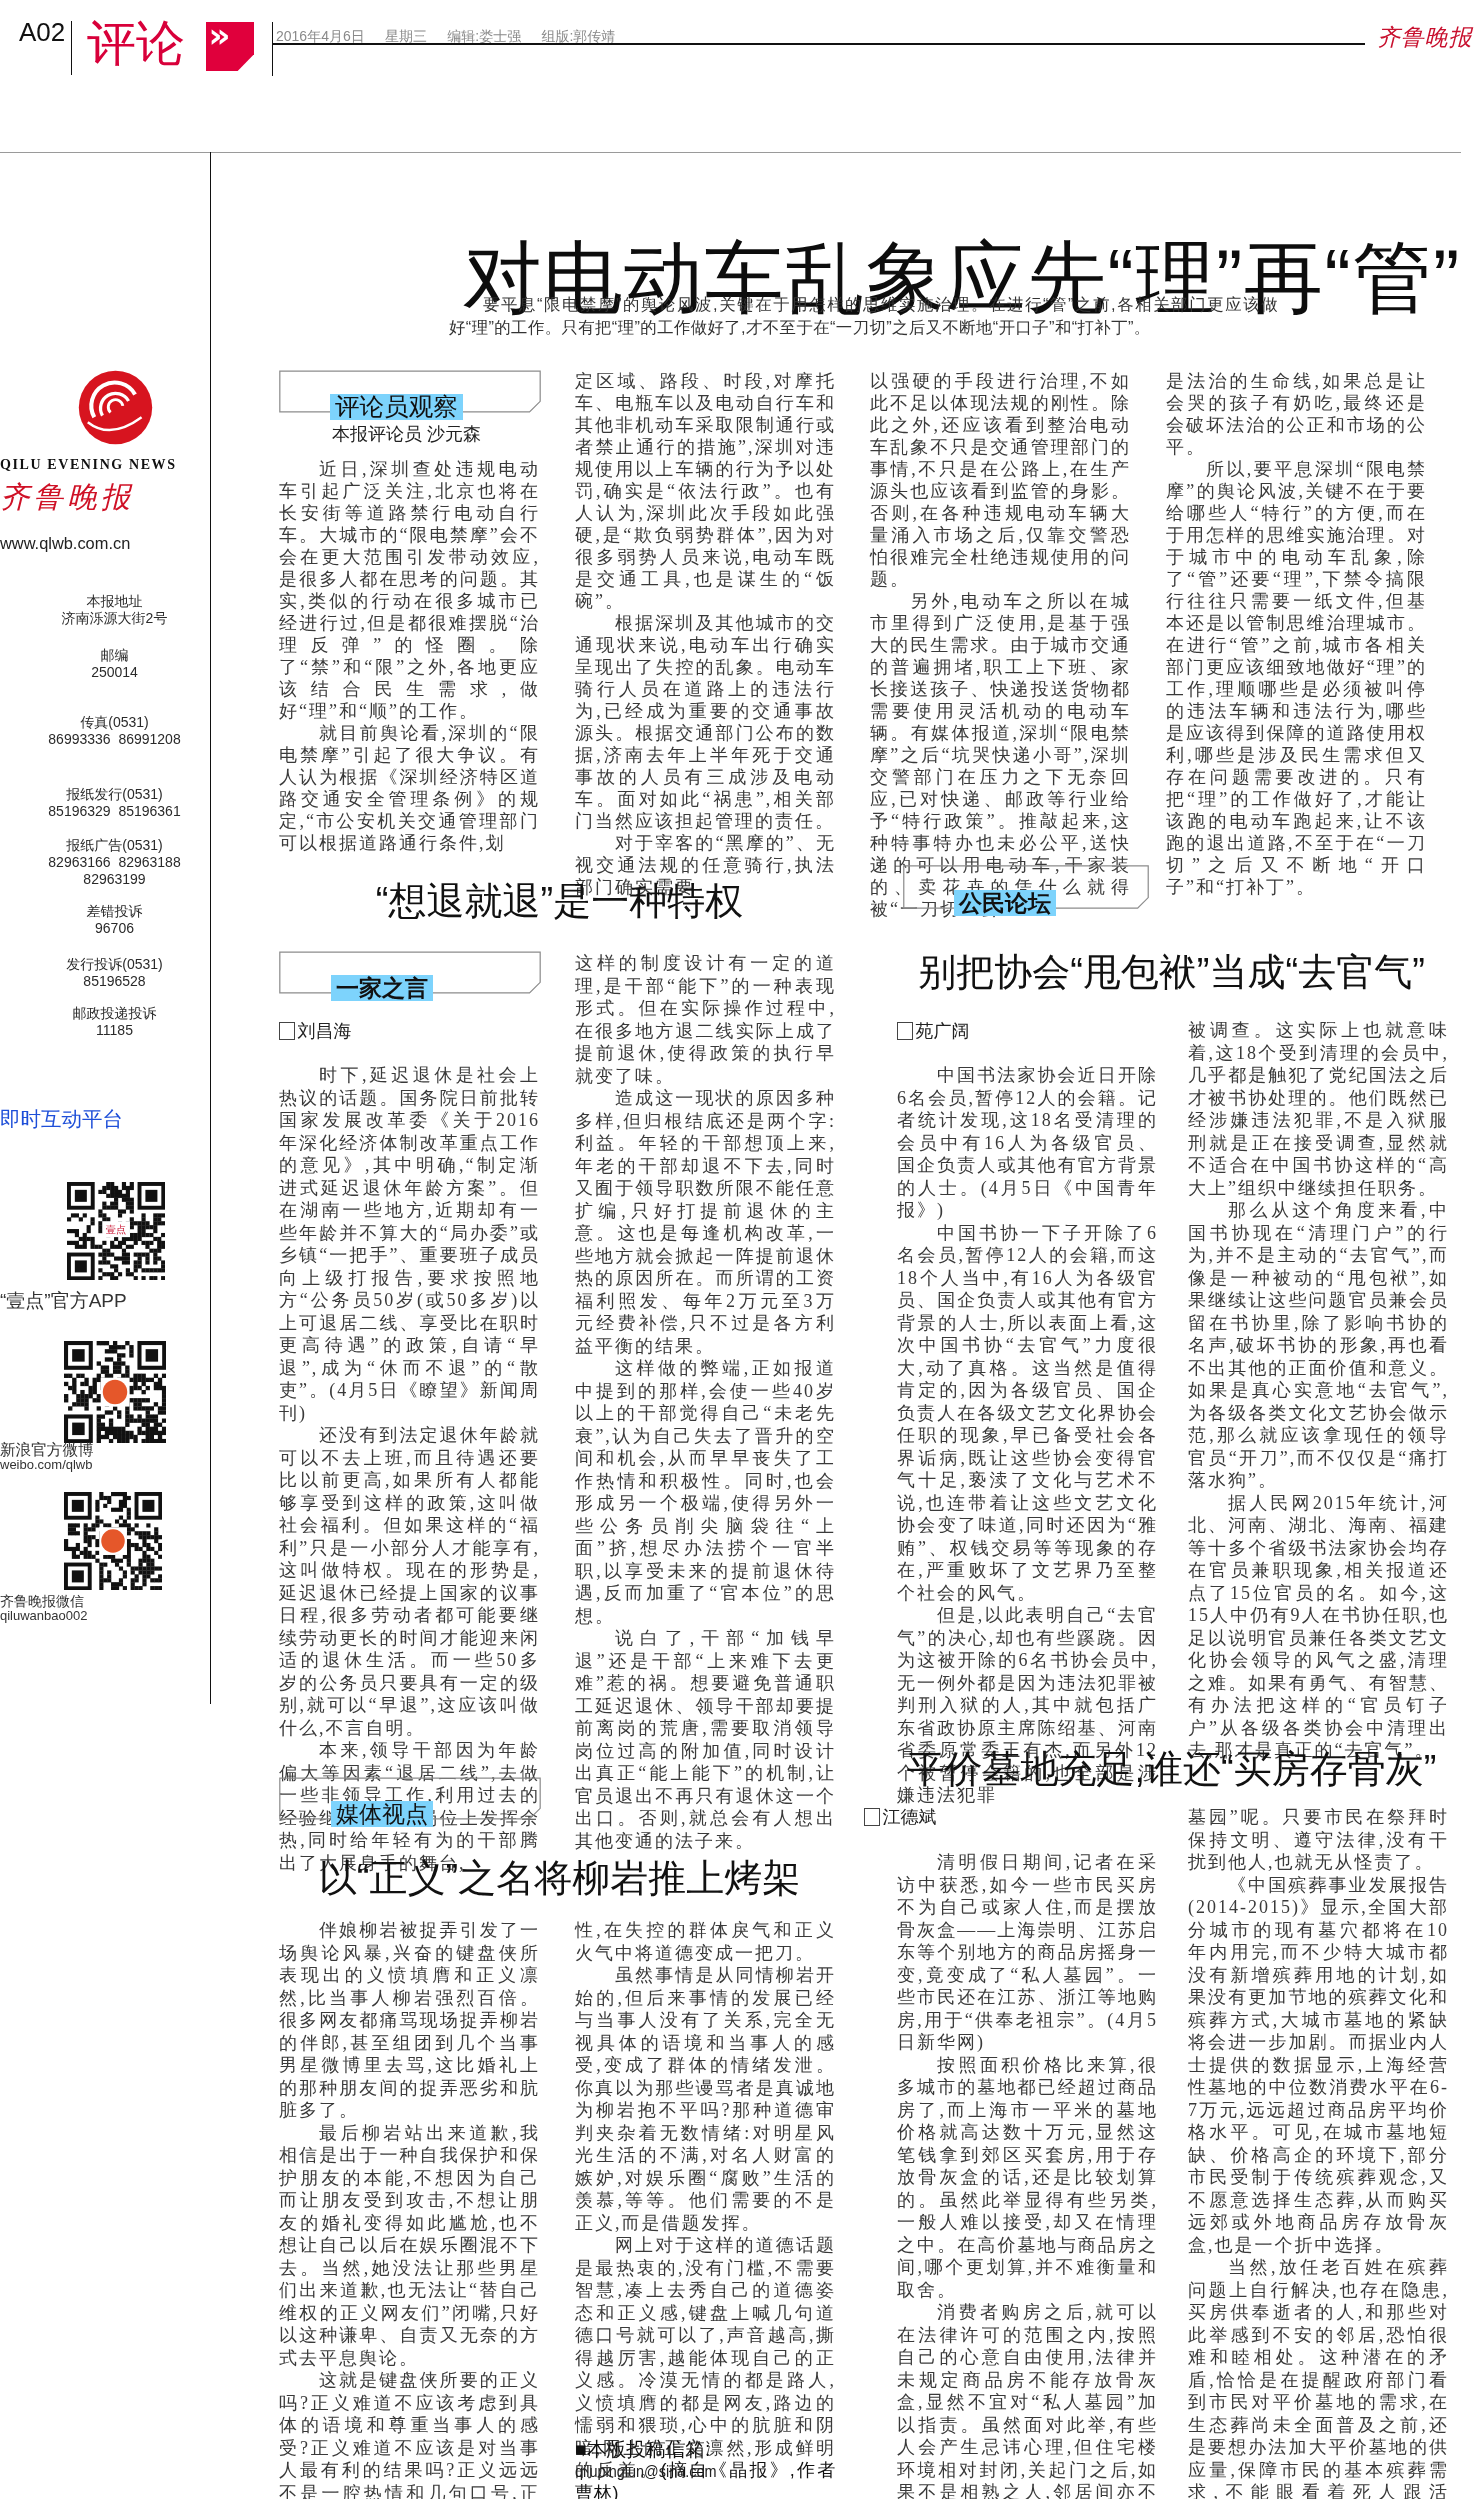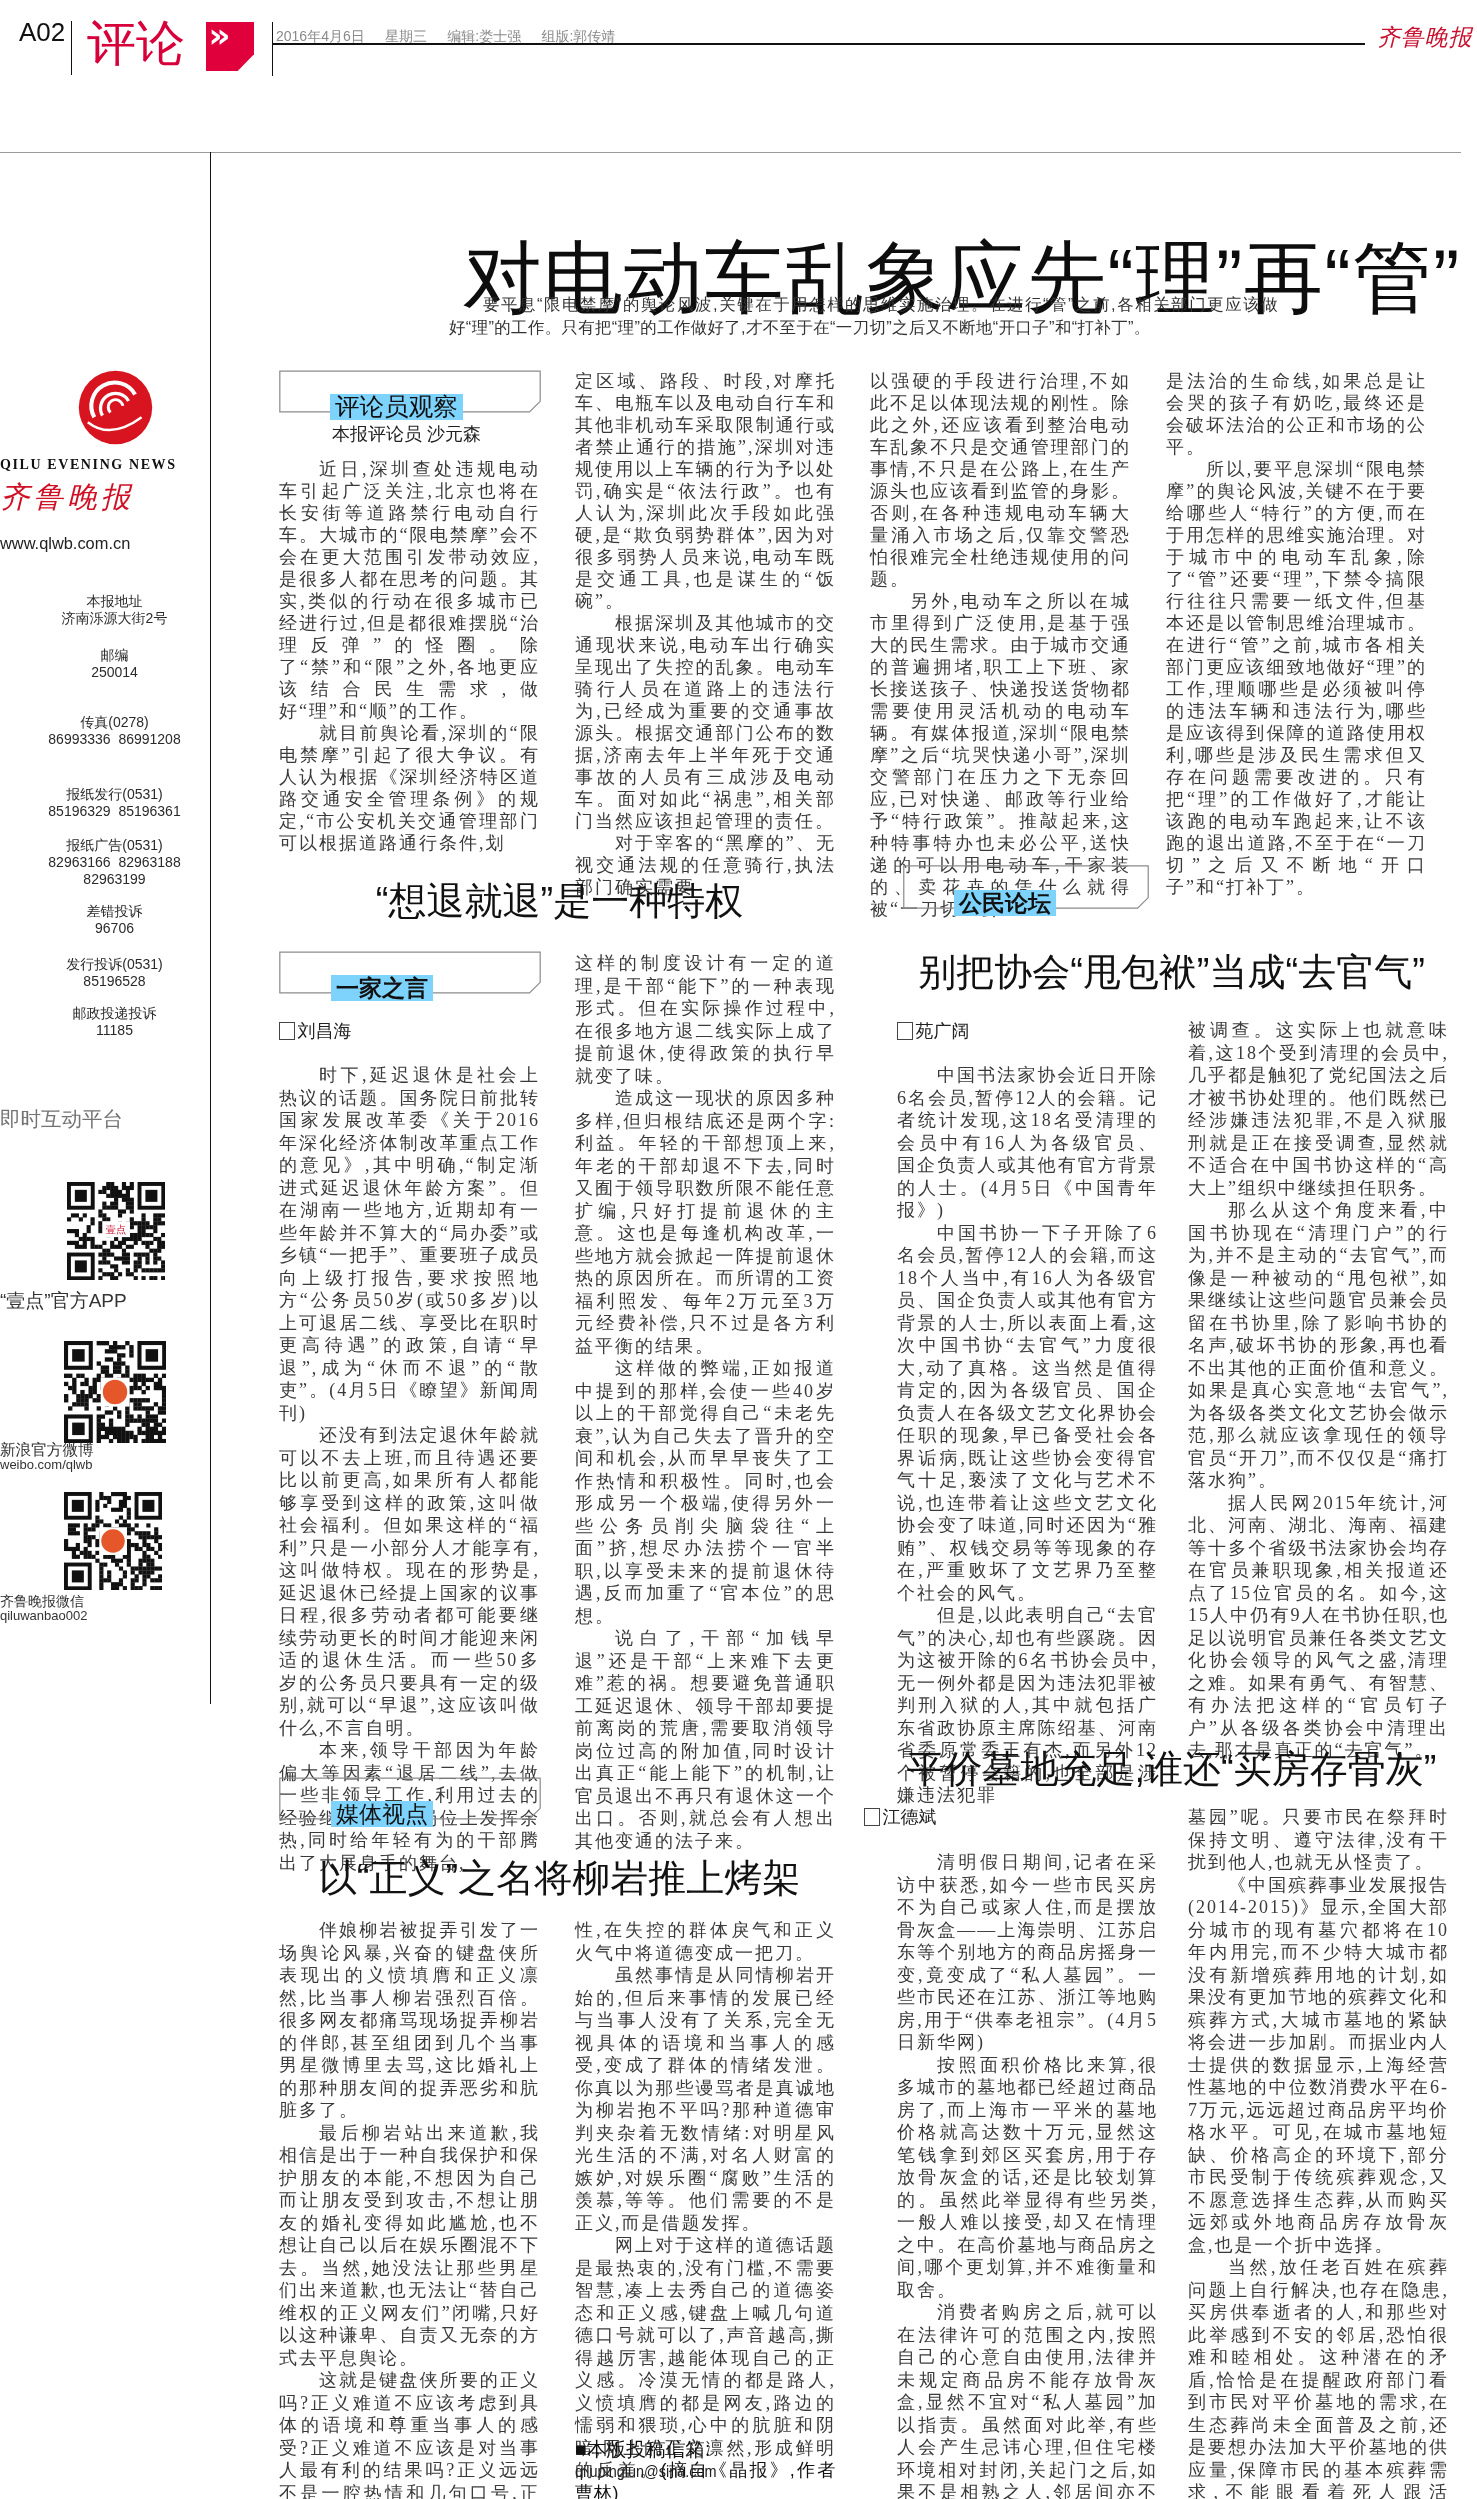--- a/index.html
+++ b/index.html
@@ -26,21 +26,21 @@
   #sidebar-divider{left:210px;top:152px;width:1.2px;height:1552px;background:#111;}
 
   
   .sb{position:absolute;left:0;width:229px;font-family:"Liberation Sans","DejaVu Sans",sans-serif;color:#2a2a2a;}
   #logo-en{top:456px;font-family:"Liberation Serif","DejaVu Serif",serif;font-weight:bold;font-size:14px;letter-spacing:1.6px;line-height:18px;color:#111;}
   #logo-cn{top:479px;font-family:"DejaVu Serif",serif;font-style:italic;font-size:29.5px;line-height:36px;letter-spacing:4.1px;color:#cf1126;}
   #website{top:533px;font-size:16.4px;line-height:21px;color:#222;}
   .contact{position:absolute;left:0;width:229px;text-align:center;font-size:14px;line-height:17px;color:#2a2a2a;
            font-family:"Liberation Sans","DejaVu Sans",sans-serif;}
   .contact div{white-space:pre;}
-  #platform-title{top:1106px;font-size:20.5px;line-height:26px;color:#737373;}
+  #platform-title{top:1106px;font-size:20.5px;line-height:26px;color:#1d4ed8;}
   .qr{position:absolute;}
   .qr-cap{font-size:19px;line-height:18px;color:#333;}
   .qr-sub{font-size:13px;line-height:14.8px;color:#333;}
 
   
   #headline{left:246px;top:185px;width:1215px;font-size:79px;line-height:90px;text-align:right;color:#0d0d0d;
             letter-spacing:1.6px;white-space:nowrap;font-family:Liberation Sans, sans-serif;margin-top:48px;}
   #deck{left:449px;top:293px;width:829px;font-size:16.4px;line-height:23px;letter-spacing:0.4px;text-indent:34px;
         text-align:justify;color:#333;font-family:"Liberation Sans","DejaVu Sans",sans-serif;}
   .title{position:absolute;font-size:38px;line-height:43px;text-align:center;color:#111;white-space:nowrap;
@@ -103,21 +103,21 @@
 
   <div class="contact" style="top:593px">
     <div>本报地址</div>
     <div>济南泺源大街2号</div>
   </div>
   <div class="contact" style="top:647px">
     <div>邮编</div>
     <div>250014</div>
   </div>
   <div class="contact" style="top:714px">
-    <div>传真(0278)</div>
+    <div>传真(0531)</div>
     <div>86993336  86991208</div>
   </div>
   <div class="contact" style="top:786px">
     <div>报纸发行(0531)</div>
     <div>85196329  85196361</div>
   </div>
   <div class="contact" style="top:837px">
     <div>报纸广告(0531)</div>
     <div>82963166  82963188</div>
     <div>82963199</div>

